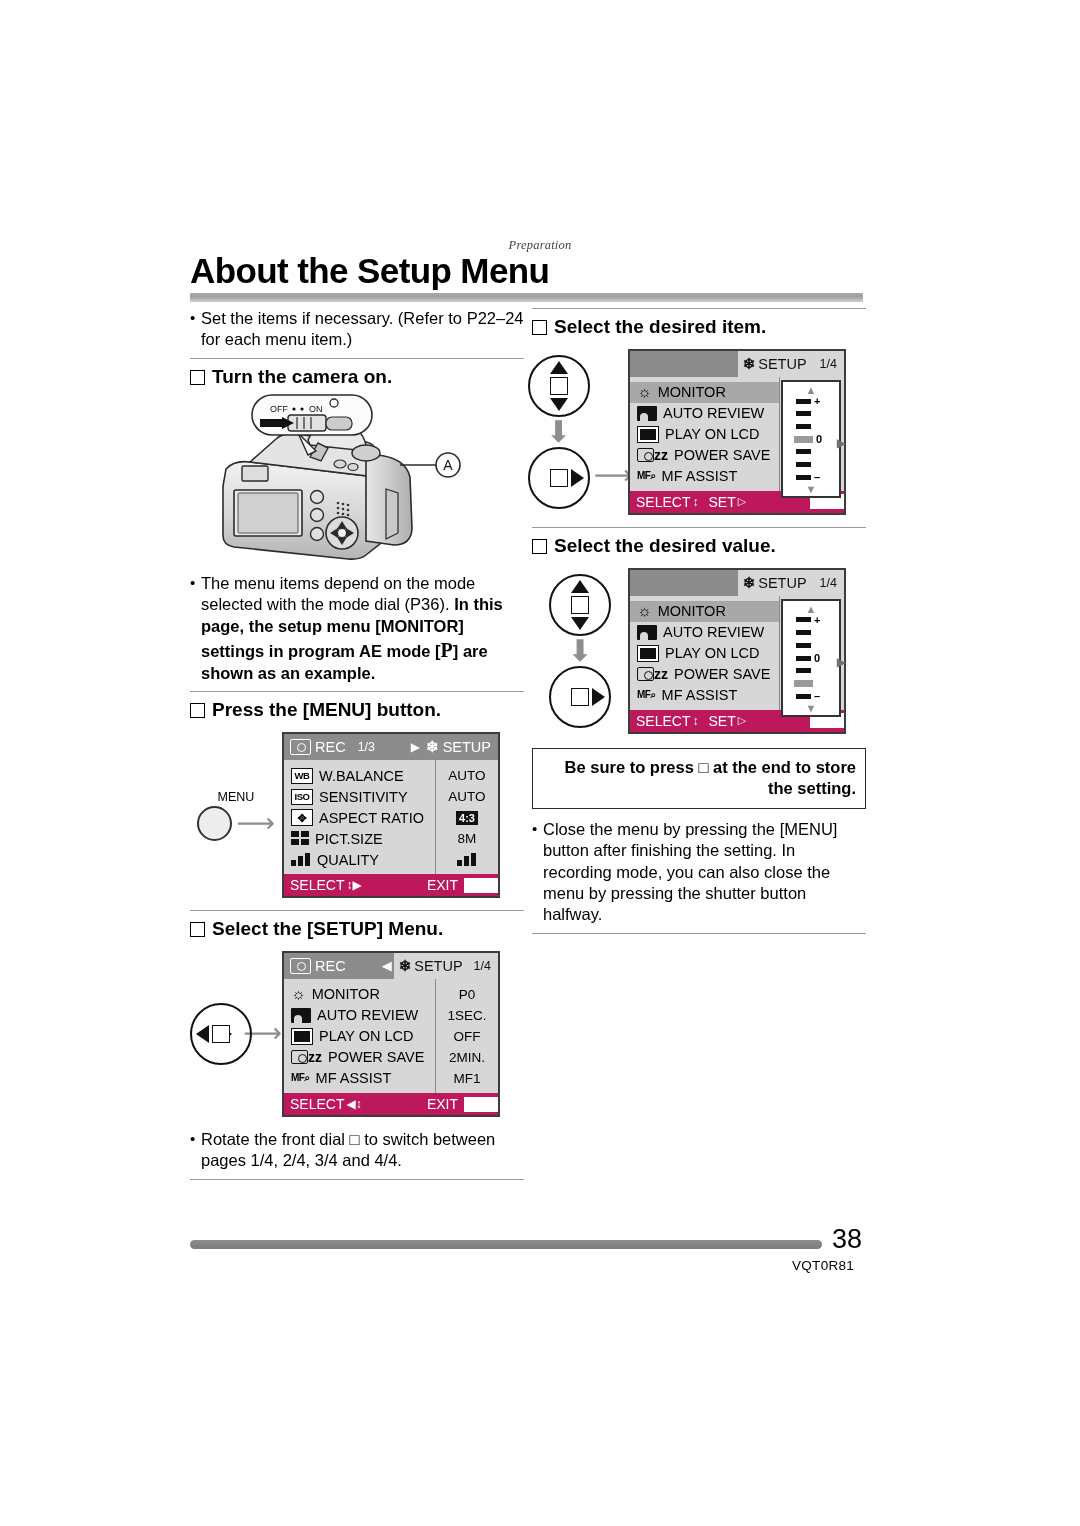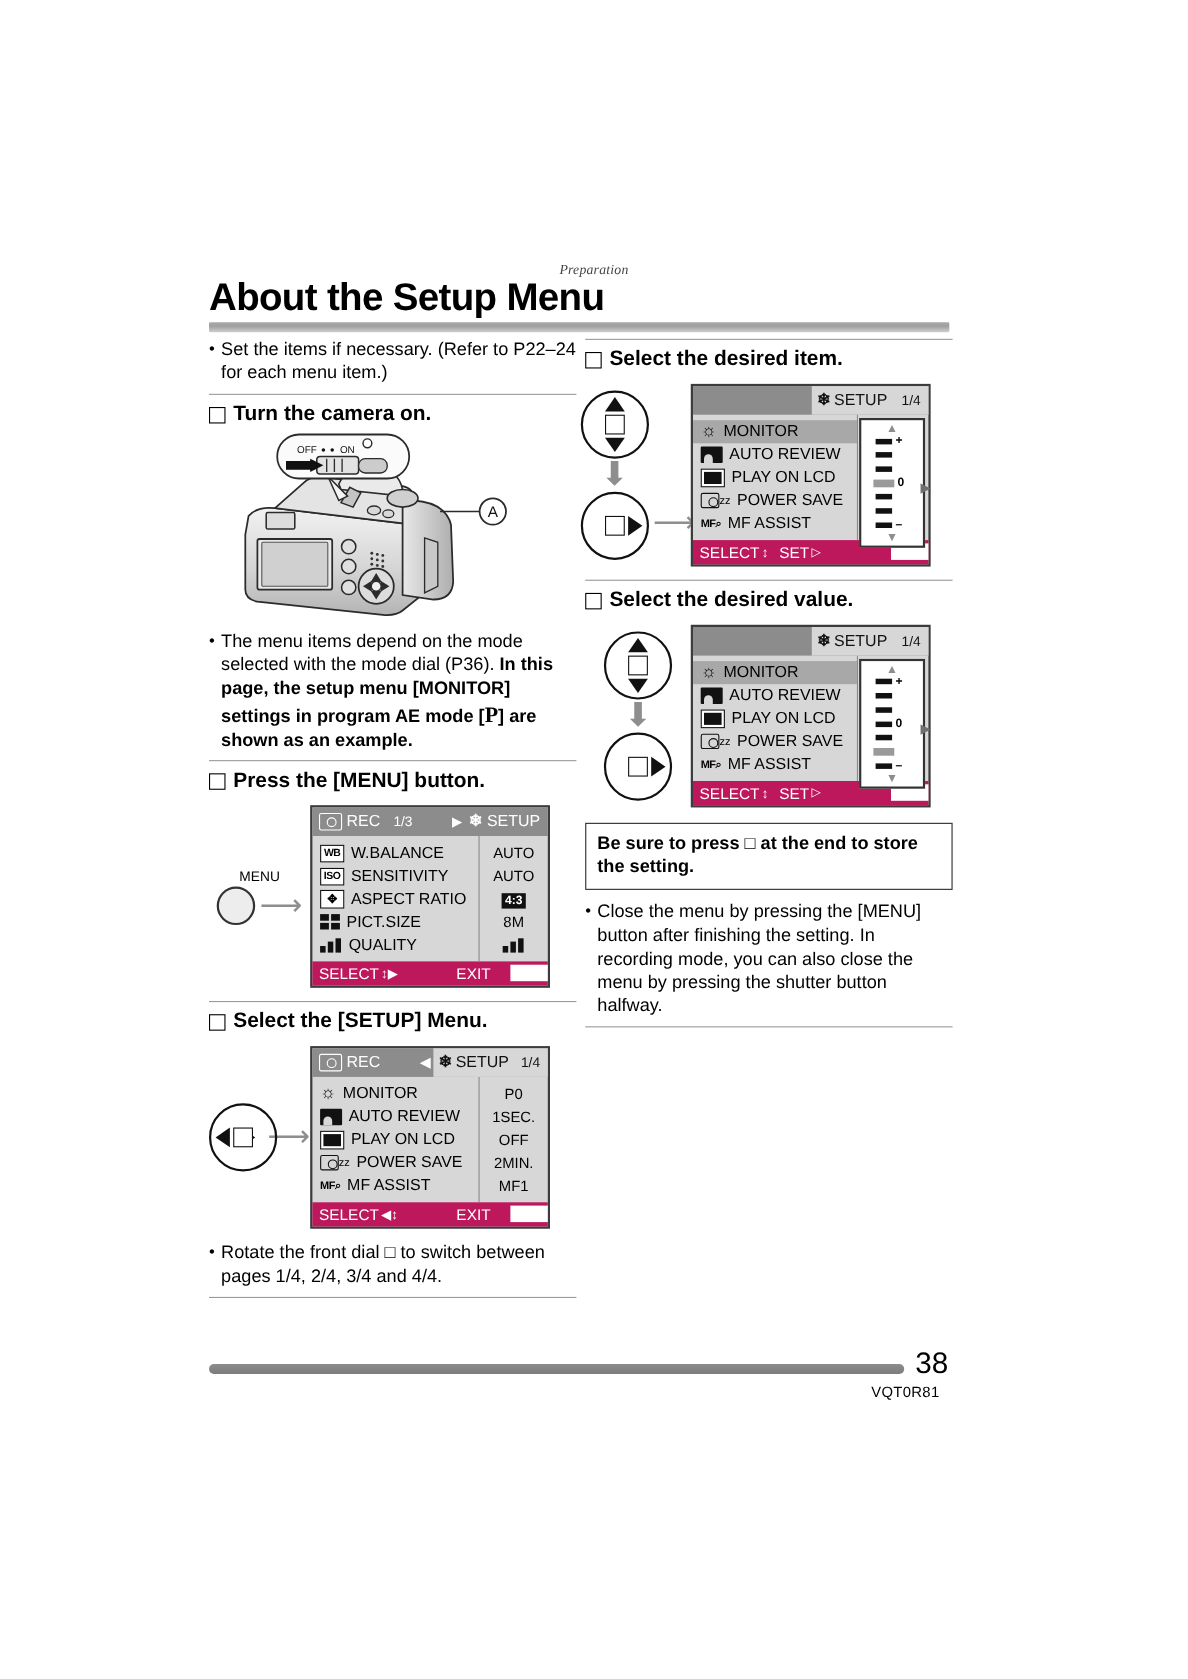--- a/index.html
+++ b/index.html
@@ -102,21 +102,21 @@
     width:62px;border-left:1.5px solid #8a8a8a;
     padding:5px 0 4px 0;text-align:center;
   }
   .lcd-val{height:21px;line-height:21px;font-size:13.5px;}
   .lcd-foot{
     display:flex;align-items:center;
     background:#be185d;color:#fff;height:22px;
     font-size:14px;padding:0 0 0 6px;
   }
   .lcd-foot .exitbox{
-    margin-left:auto;display:flex;align-items:flex-start;gap:16px;
+    margin-left:auto;display:flex;align-items:flex-end;gap:4px;
   }
   .exit-white{width:34px;height:15px;background:#fff;display:inline-block;margin-left:2px;}
 
   
   .mi{display:inline-flex;align-items:center;justify-content:center;flex:0 0 auto;}
   .mi-box{
     width:20px;height:14px;border:1.4px solid #111;background:#fff;
     font-size:9.5px;font-weight:bold;line-height:11px;text-align:center;
     letter-spacing:-0.4px;
   }
@@ -139,21 +139,21 @@
   .mi-person:after{
     content:"";position:absolute;left:3px;bottom:0;width:8px;height:8px;
     background:#d7d7d7;border-radius:50% 50% 0 0;
   }
   .mi-lcd{
     width:20px;height:15px;border:1.6px solid #111;background:#fff;position:relative;
   }
   .mi-lcd:after{
     content:"";position:absolute;left:2px;top:2px;right:2px;bottom:2px;background:#111;
   }
-  .mi-zz{font-size:10px;font-weight:normal;}
+  .mi-zz{font-size:14px;font-weight:bold;}
   .mi-mf{font-size:10px;font-weight:bold;letter-spacing:-0.5px;}
   .mi-grid{
     width:18px;height:15px;
     background:
       linear-gradient(#111,#111) 0 0/8px 6px no-repeat,
       linear-gradient(#111,#111) 10px 0/8px 6px no-repeat,
       linear-gradient(#111,#111) 0 8px/8px 6px no-repeat,
       linear-gradient(#111,#111) 10px 8px/8px 6px no-repeat;
   }
   .mi-qual{
@@ -201,21 +201,21 @@
 
   .downarrow{
     font-size:30px;color:#8e8e8e;line-height:1;text-align:center;width:62px;
   }
   .rightarrow{font-size:27px;color:#8e8e8e;line-height:1;}
 
   
   .notebox{
     border:1.6px solid #2a2a2a;
     padding:8px 9px 9px 10px;
-    font-size:16.5px;font-weight:bold;line-height:1.28;
+    font-size:16.5px;font-weight:bold;line-height:1.28;text-align:right;
   }
 
   
   .foot-rule{
     position:absolute;left:190px;top:1240px;width:632px;height:9px;
     background:linear-gradient(to bottom,#8d8d8d,#7c7c7c);
     border-radius:5px;
   }
   .foot-page{
     position:absolute;left:832px;top:1224px;

